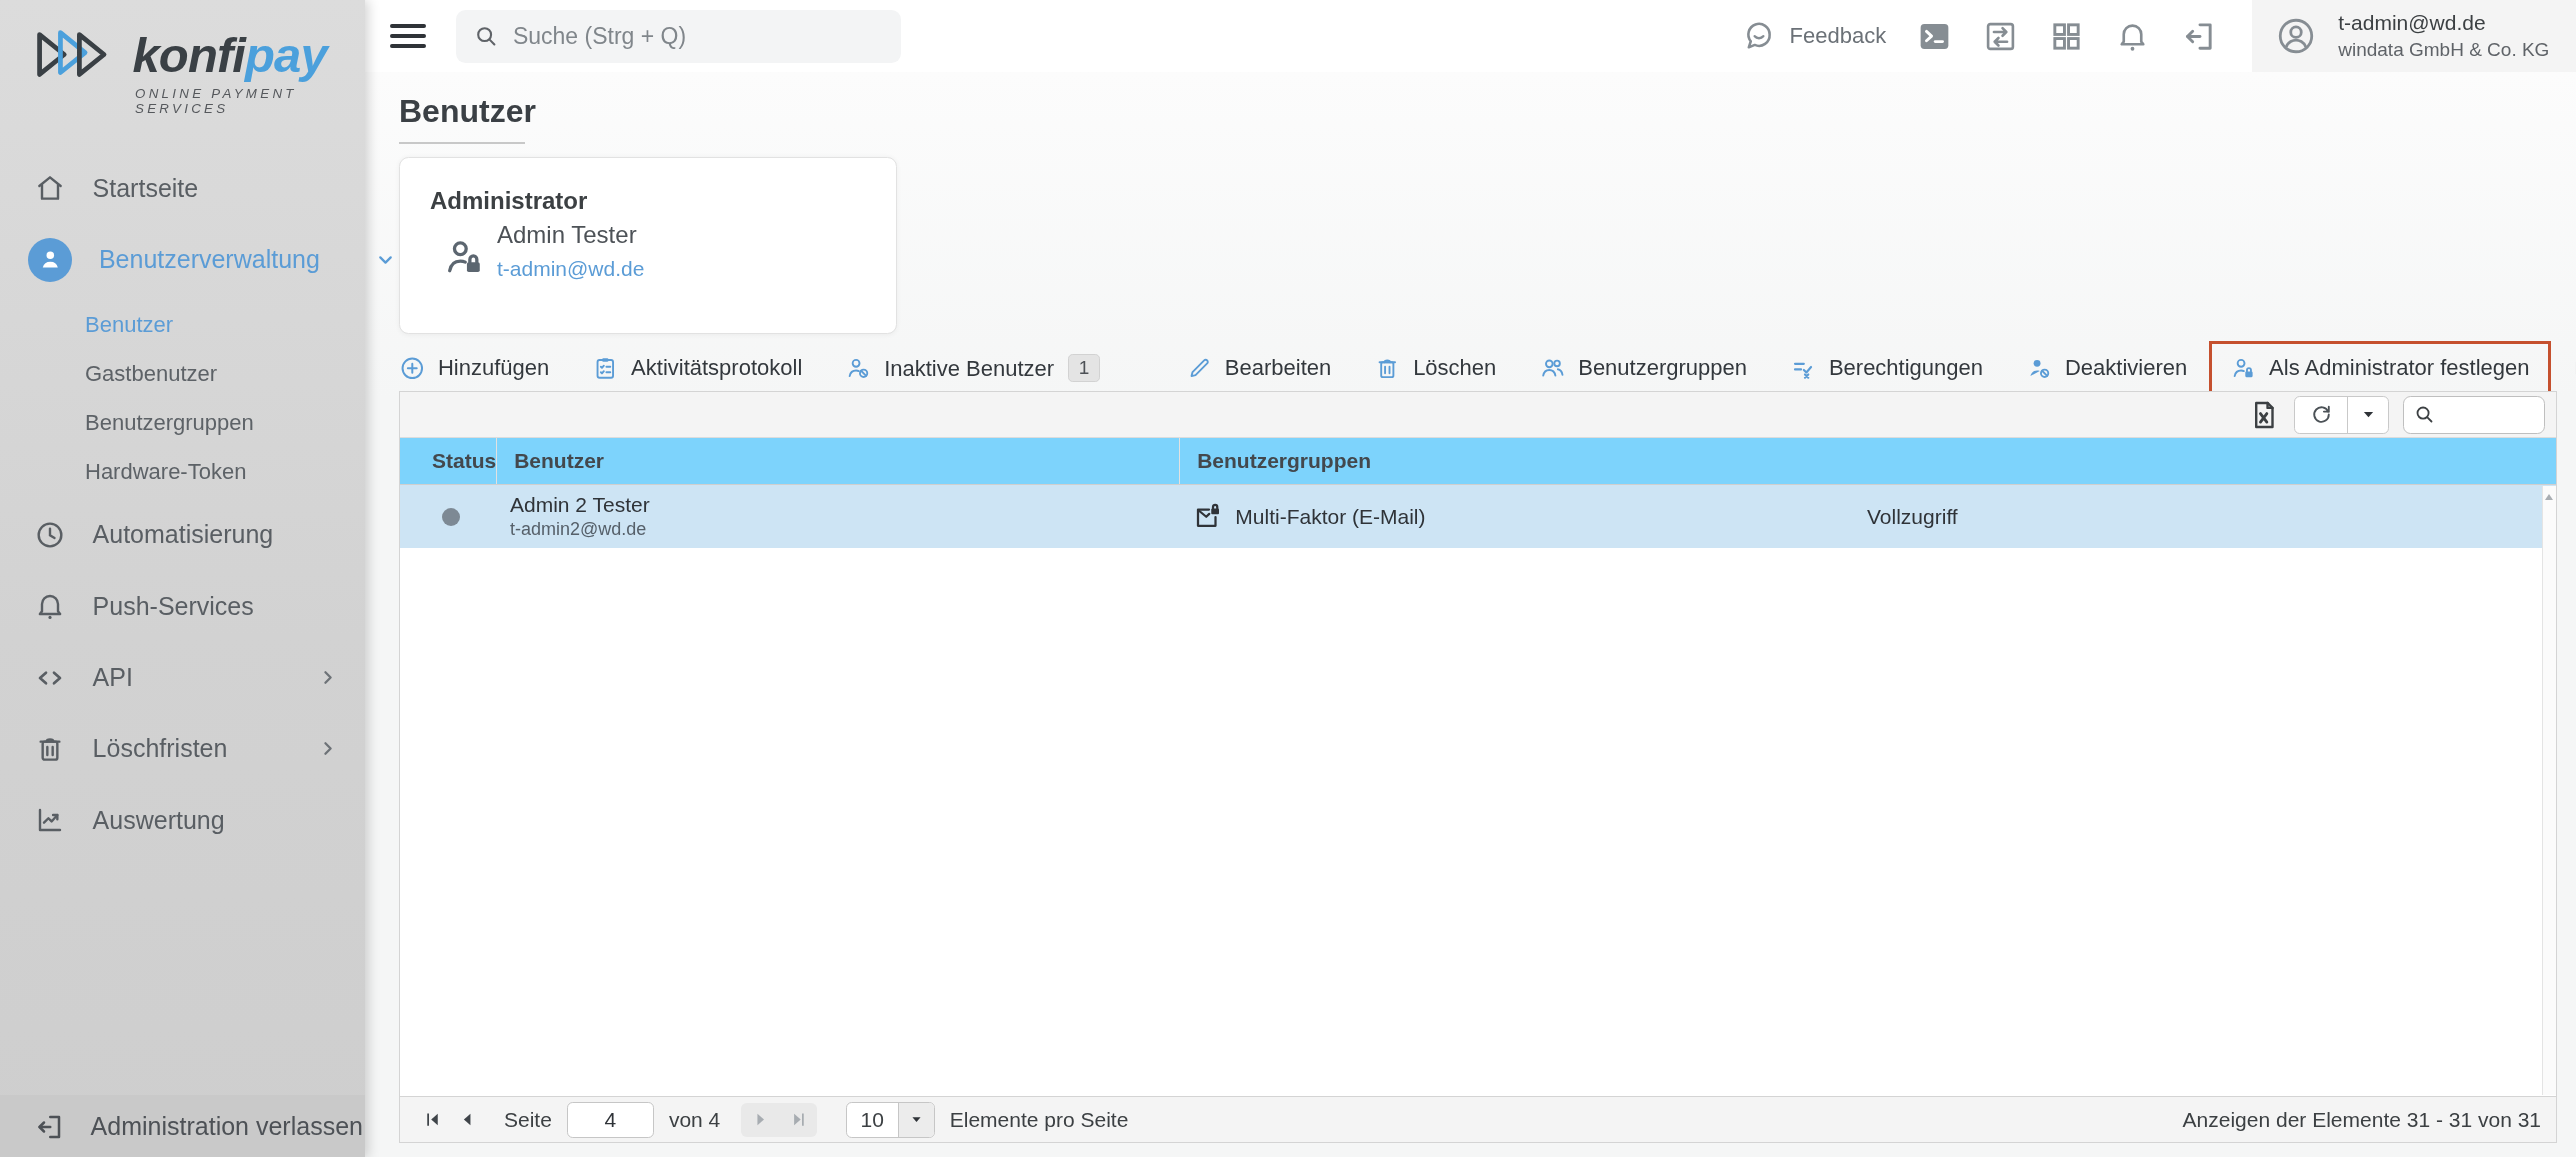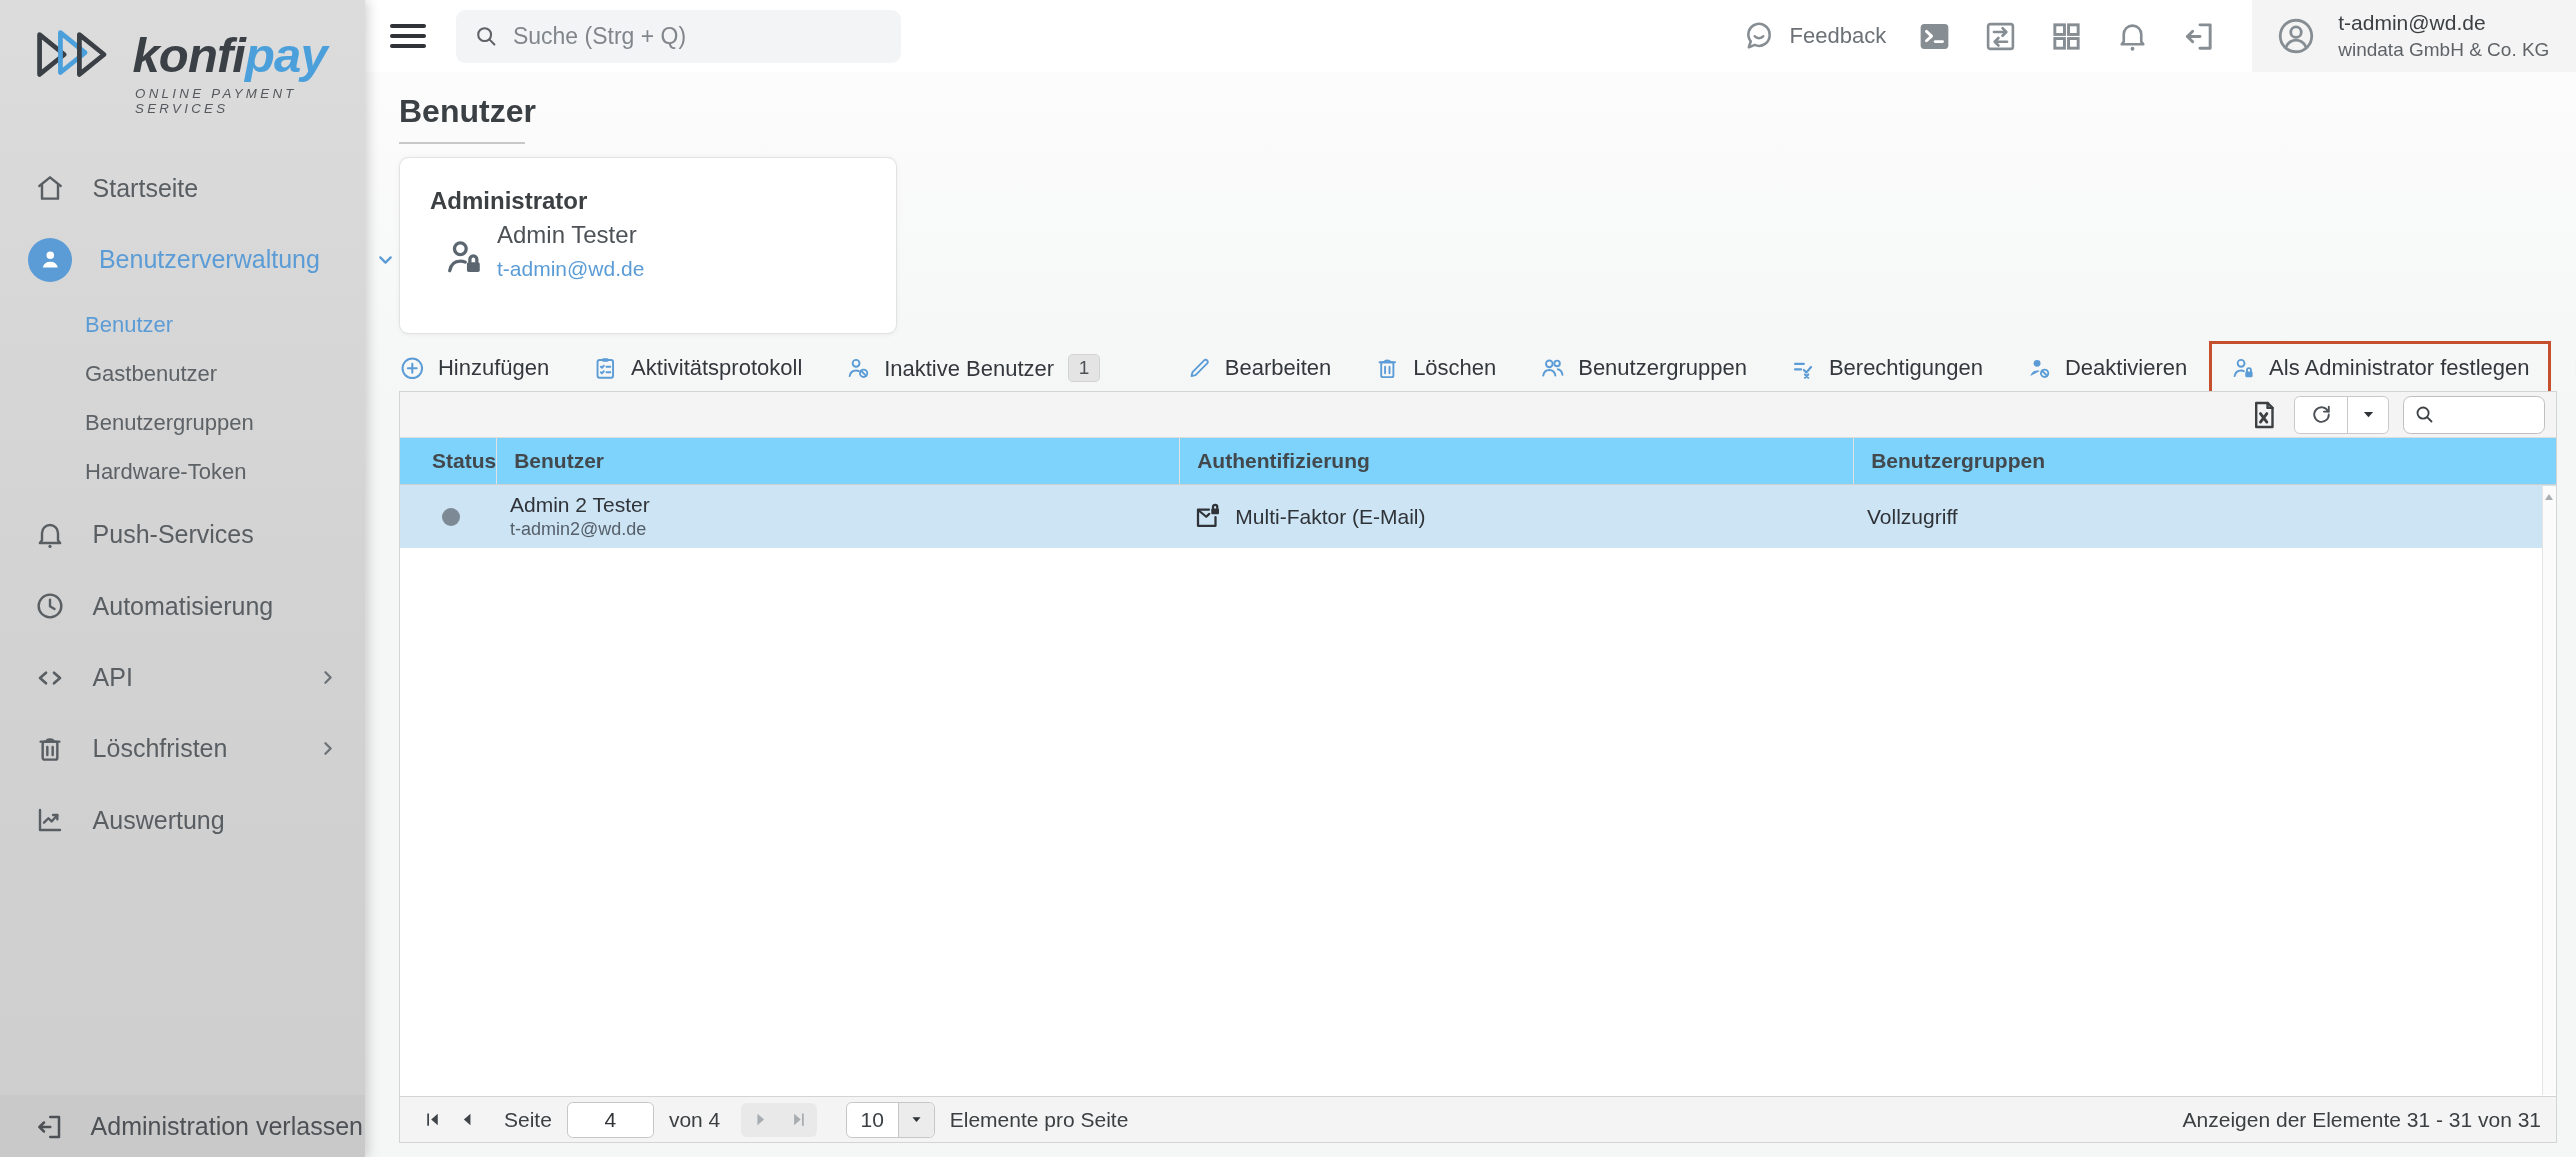--- a/index.html
+++ b/index.html
@@ -194,33 +194,33 @@
           <span>Gastbenutzer</span>
         </div>
       <div class="sub-item">
           <span>Benutzergruppen</span>
         </div>
       <div class="sub-item" style="margin-bottom:7.6px;">
           <span>Hardware-Token</span>
         </div>
 
       <div class="menu-item">
+        <svg class="mi-icon" viewBox="0 0 24 24" fill="none" stroke="currentColor" stroke-width="1.8" stroke-linecap="round">
+            <circle cx="12" cy="12" r="8.5"></circle>
+            <path d="M12 7.2v5l3.4 2"></path>
+          </svg>
+        <span>Automatisierung</span>
+      </div>
+
+      <div class="menu-item">
         <svg class="mi-icon" viewBox="0 0 24 24" fill="none" stroke="currentColor" stroke-width="1.8" stroke-linecap="round" stroke-linejoin="round">
             <path d="M18 16v-5.5a6 6 0 1 0-12 0V16l-1.6 2h15.2z"></path>
             <circle cx="12" cy="20.6" r="1.2" fill="currentColor" stroke="none"></circle>
           </svg>
         <span>Push-Services</span>
-      </div>
-
-      <div class="menu-item">
-        <svg class="mi-icon" viewBox="0 0 24 24" fill="none" stroke="currentColor" stroke-width="1.8" stroke-linecap="round">
-            <circle cx="12" cy="12" r="8.5"></circle>
-            <path d="M12 7.2v5l3.4 2"></path>
-          </svg>
-        <span>Automatisierung</span>
       </div>
 
       <div class="menu-item">
         <svg class="mi-icon" viewBox="0 0 24 24" fill="none" stroke="currentColor" stroke-width="2" stroke-linecap="round" stroke-linejoin="round">
             <path d="m9 8-4.5 4L9 16"></path>
             <path d="m15 8 4.5 4L15 16"></path>
           </svg>
         <span>API</span>
         <span class="mi-spacer"></span>
         <svg class="mi-chevron gray" viewBox="0 0 24 24" fill="none" stroke="currentColor" stroke-width="2.2" stroke-linecap="round" stroke-linejoin="round">
@@ -453,21 +453,20 @@
               <circle cx="10.5" cy="10.5" r="5.8"></circle>
               <path d="m15 15 4.3 4.3"></path>
             </svg>
           <input type="text" style="">
         </div>
       </div>
 
       <div class="grid-header">
         <div class="c1">Status</div>
         <div class="c2">Benutzer</div>
-        <div class="c3">Authentifizierung</div>
         <div class="c4">Benutzergruppen</div>
       </div>
 
       <div class="grid-row">
         <div class="c1" style="padding-left:32px;">
             <div class="status-dot"></div>
           </div>
         <div class="c2">
           <div class="row-name">Admin 2 Tester</div>
           <div class="row-email">t-admin2@wd.de</div>

